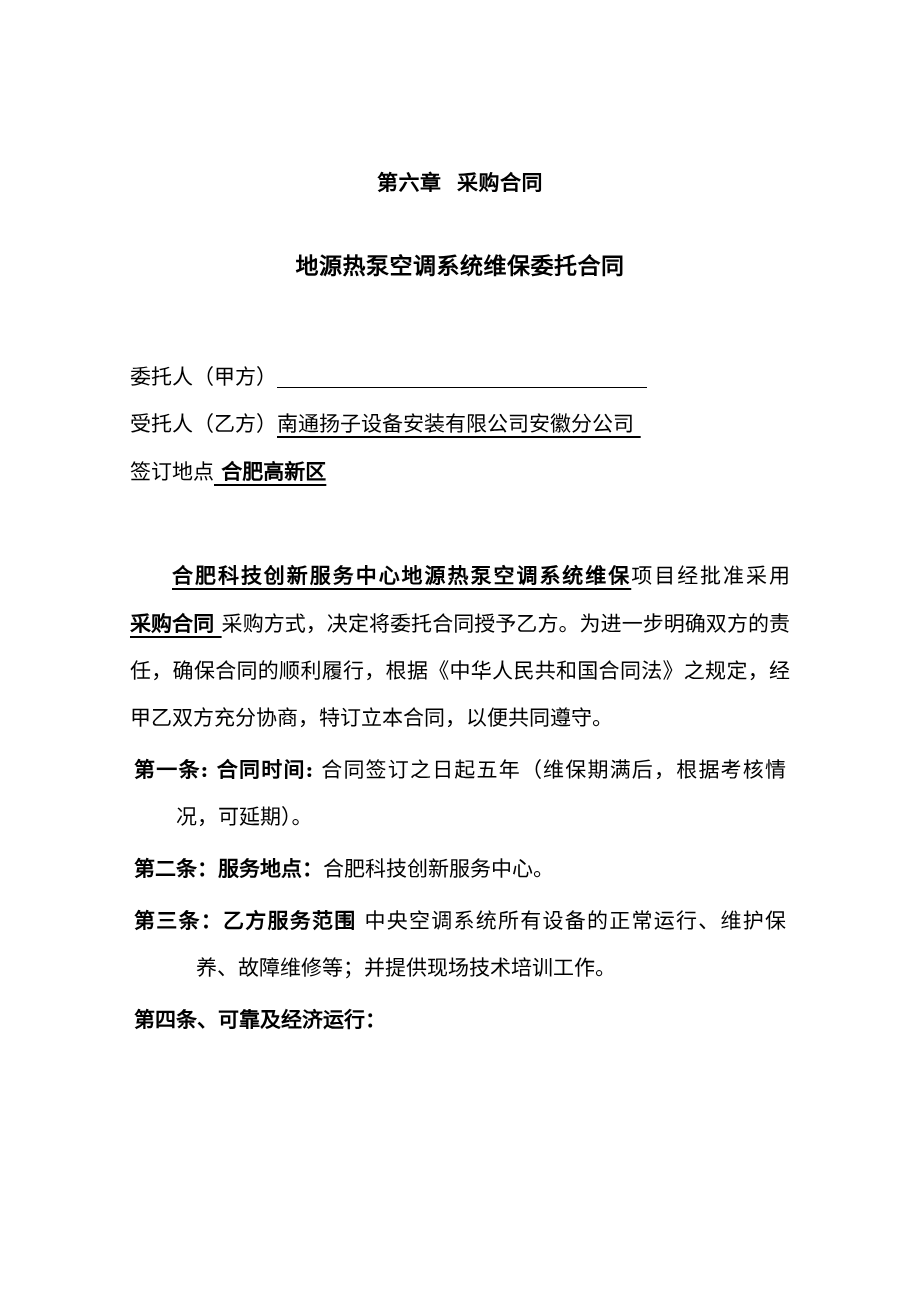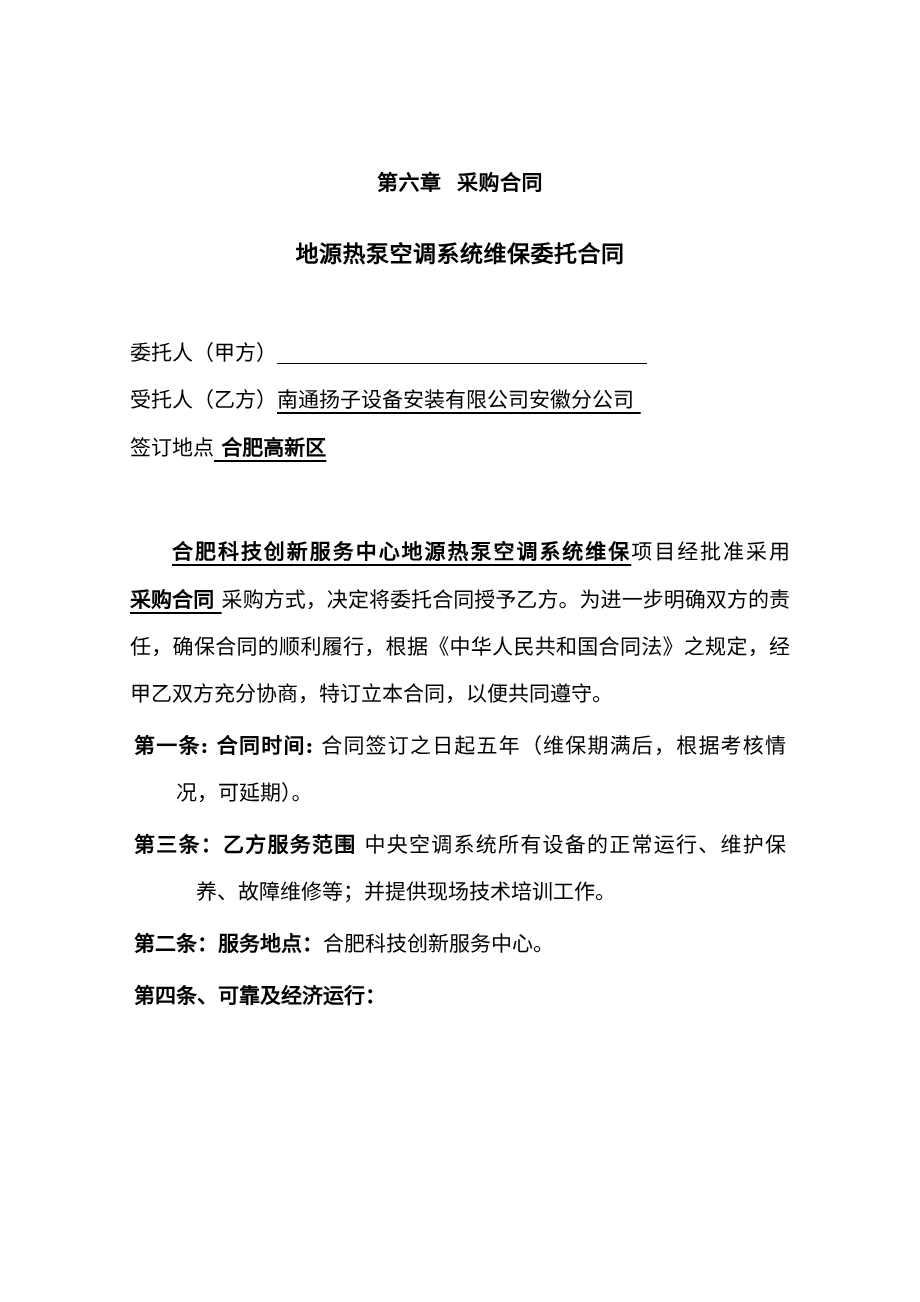--- a/index.html
+++ b/index.html
@@ -38,21 +38,21 @@
     margin: 0;
     padding-top: 160px;
     white-space: pre;
   }
   .doc-subtitle {
     text-align: center;
     font-weight: bold;
     font-size: 23px;
     line-height: 1;
     letter-spacing: 0.5px;
-    margin: 0;
+    margin: 12px;
     padding-top: 49px;
     white-space: pre;
   }
 
   
   .party-block {
     margin: 0;
     padding-top: 65px;
   }
   .party-line {
@@ -145,22 +145,22 @@
 
     <div class="party-line"><span class="party-label">签订地点</span><span class="u-bold"> 合肥高新区</span></div>
   </div>
 
   <div class="body-block">
 
     <p class="para indent2"><span class="u-bold">合肥科技创新服务中心地源热泵空调系统维保</span><span>项目经批准采用 </span><span class="u-bold">采购合同 </span><span>采购方式，决定将委托合同授予乙方。为进一步明确双方的责任，确保合同的顺利履行，根据《中华人民共和国合同法》之规定，经甲乙双方充分协商，特订立本合同，以便共同遵守。</span></p>
 
     <p class="clause"><span class="b">第一条:</span><span class="b"> 合同时间:</span><span> 合同签订之日起五年（维保期满后，根据考核情况，可延期）。</span></p>
 
+    <p class="clause"><span class="b">第二条：</span><span class="b">服务地点：</span><span>合肥科技创新服务中心。</span></p>
+
     <p class="clause hang-deep"><span class="b">第三条：</span><span class="b">乙方服务范围</span><span> 中央空调系统所有设备的正常运行、维护保养、故障维修等；并提供现场技术培训工作。</span></p>
-
-    <p class="clause"><span class="b">第二条：</span><span class="b">服务地点：</span><span>合肥科技创新服务中心。</span></p>
 
     <p class="clause"><span class="b">第四条、</span><span class="b">可靠及经济运行：</span><span></span></p>
 
 
   </div>
 
 </div>
 
 </body></html>

